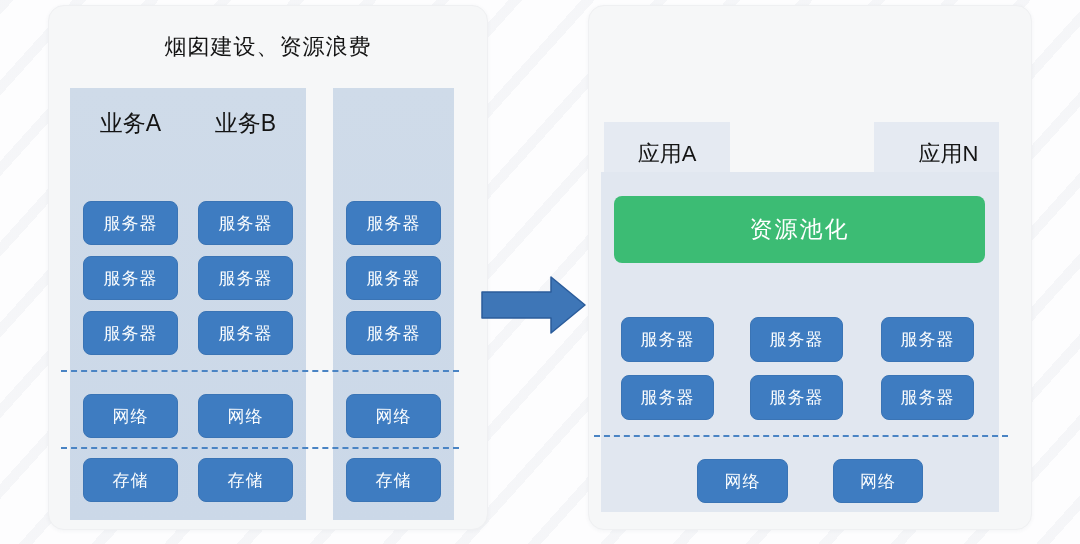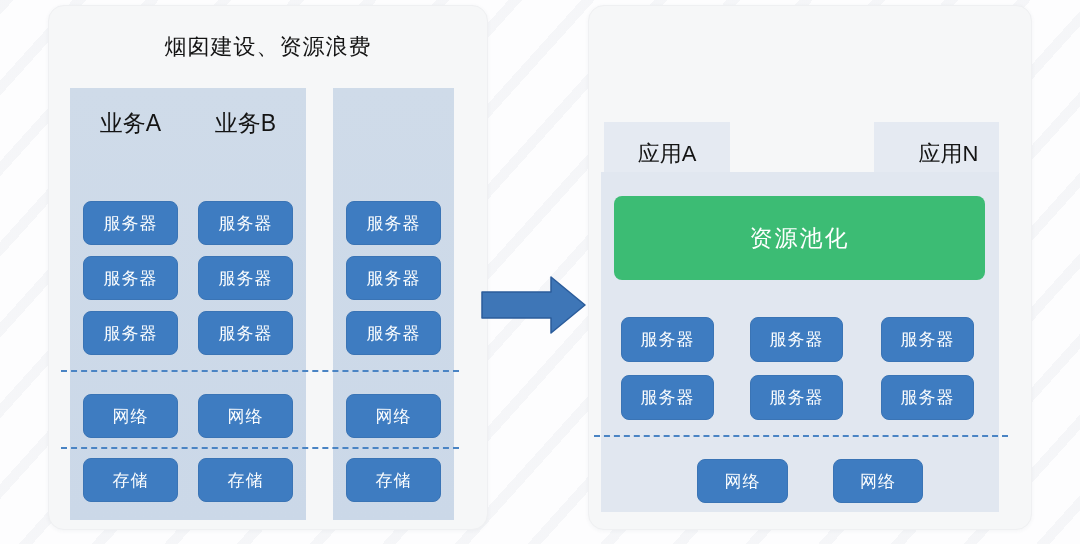--- a/index.html
+++ b/index.html
@@ -106,21 +106,21 @@
   .app-3 { left: 285px; width: 125px; padding-left: 24px; }
   .pool-container {
     position: absolute;
     left: 12px; top: 166px;
     width: 398px; height: 340px;
     background: #e1e7f0;
   }
   .pool-band {
     position: absolute;
     left: 13px; top: 24px;
-    width: 371px; height: 84px;
+    width: 371px; height: 67px;
     background: #3cbc74;
     border-radius: 8px;
     color: #ffffff;
     font-size: 23px;
     letter-spacing: 2px;
     display: flex;
     align-items: center;
     justify-content: center;
   }
   .pool-container .blk { width: 93px; height: 45px; }

